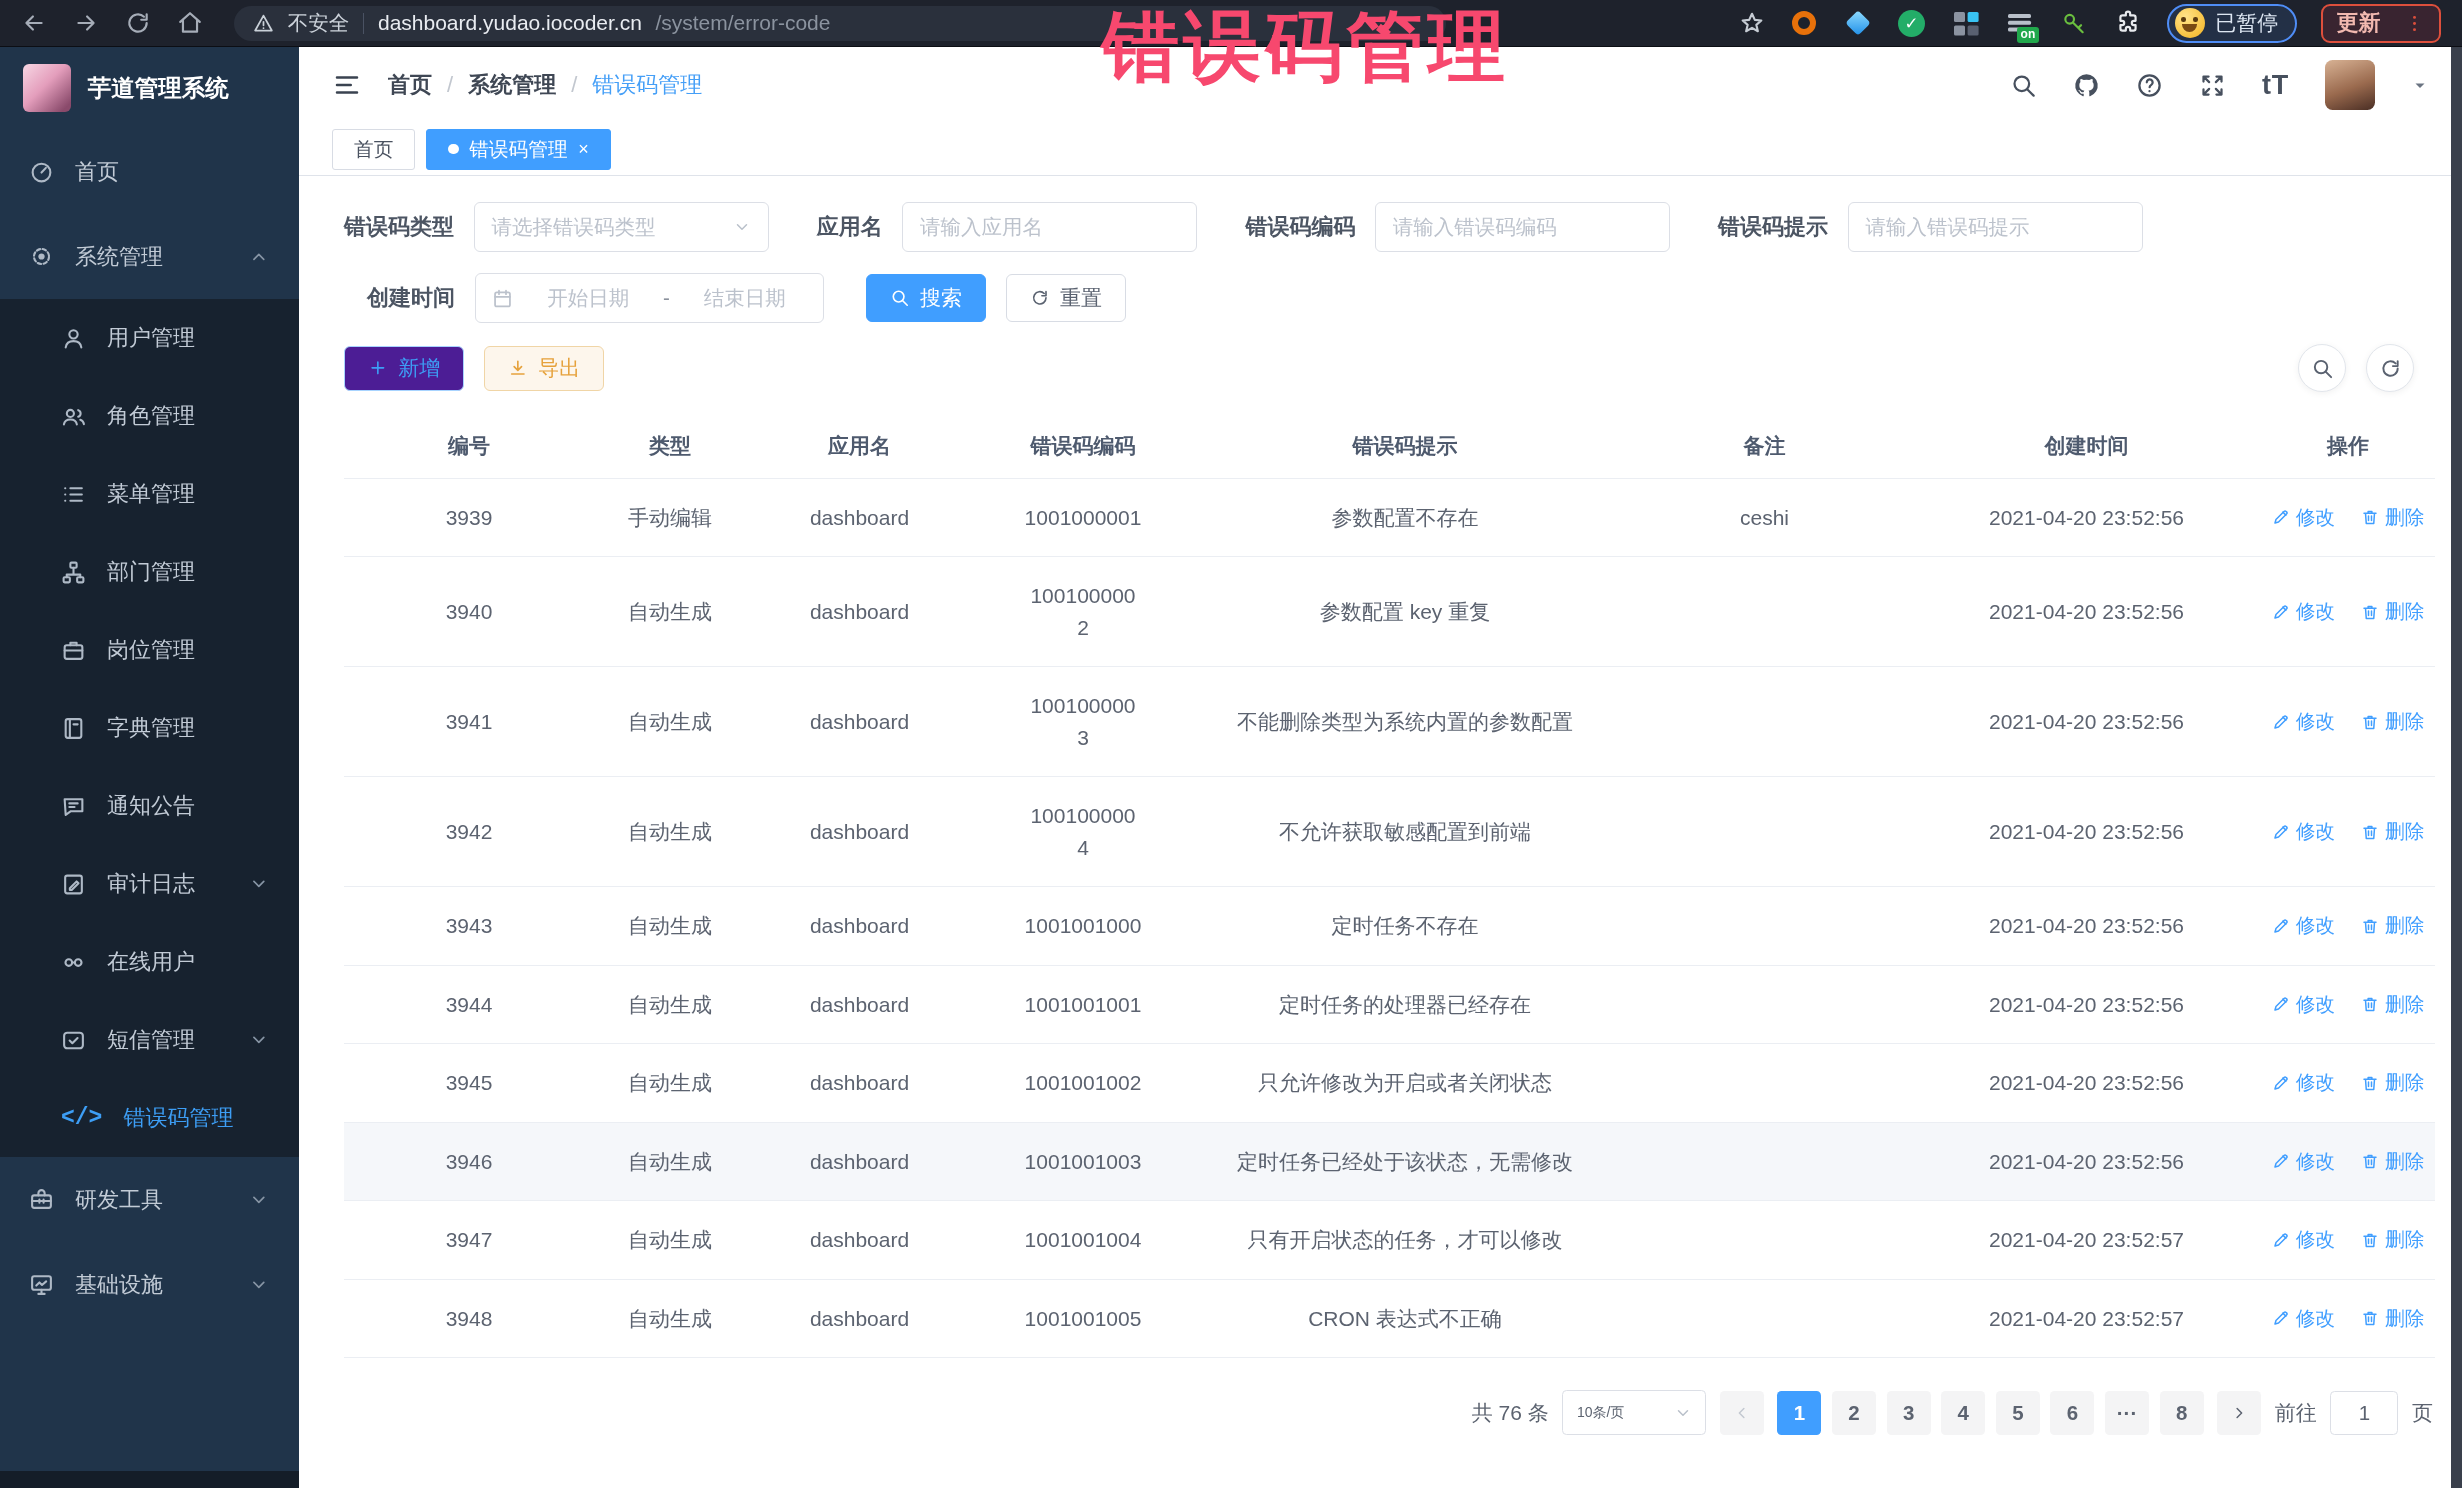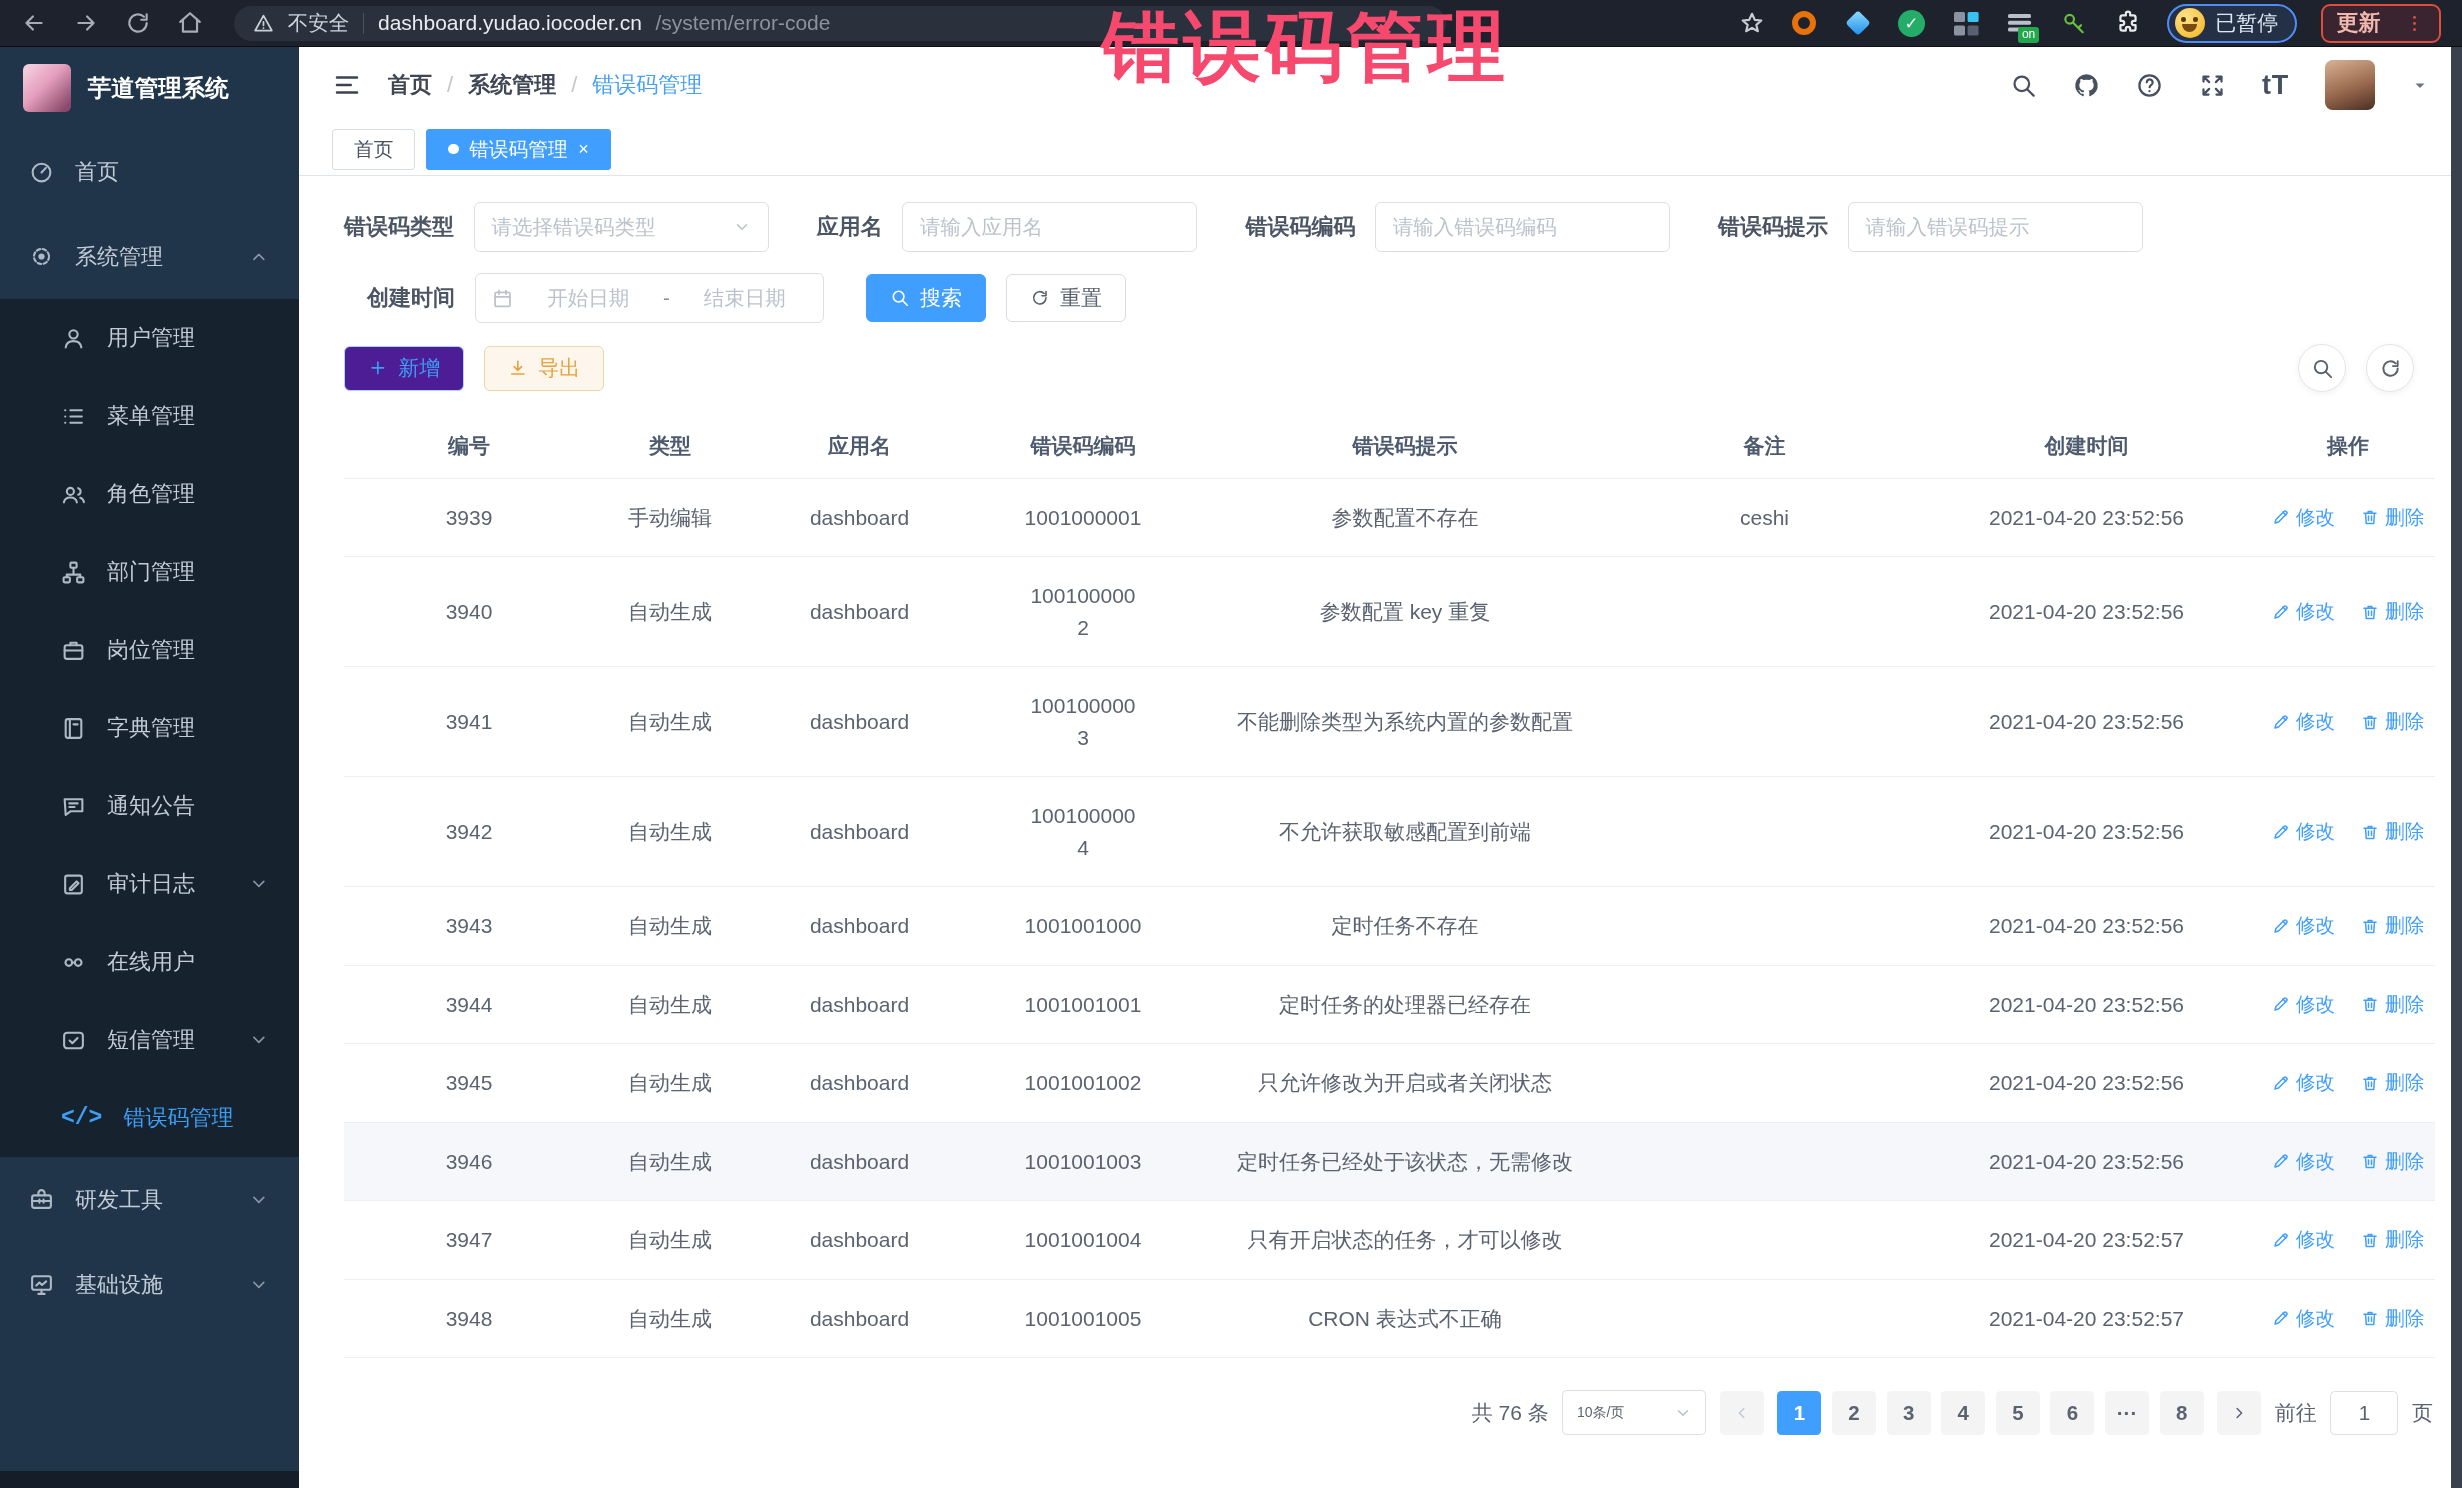--- a/index.html
+++ b/index.html
@@ -31,21 +31,21 @@
   .tile { width: 30px; height: 30px; display: flex; align-items: center; justify-content: center; position: relative; cursor: pointer; }
   .tile-ring { width: 24px; height: 24px; border-radius: 50%; border: 6.8px solid #e8710a; }
   .tile-gem { width: 18px; height: 18px; background: linear-gradient(135deg,#8fdcff,#1f8fe8); transform: rotate(45deg); border-radius: 3.8px; }
   .tile-green { width: 27px; height: 27px; border-radius: 50%; background: #23ad68; position: relative; }
   .tile-green::after { content: "✓"; position: absolute; inset: 0; display: flex; align-items: center; justify-content: center; color: #fff; font-size: 16.7px; font-weight: 700; }
   .tile-grid { width: 10.6px; height: 10.6px; background: #8b93a1; position: relative; top: -6px; left: -6px; border-radius: 1.5px;
                box-shadow: 13.6px 0 0 #39c3f2, 0 13.6px 0 #8b93a1, 13.6px 13.6px 0 #596070; }
   .tile-list { width: 23px; height: 3.8px; background: #b9c0ca; border-radius: 1.5px; position: relative; top: -6.8px;
                box-shadow: 0 6.8px 0 #b9c0ca, 0 13.6px 0 #b9c0ca; }
   .on-badge { position: absolute; right: -4.5px; bottom: -4.5px; background: #21a84c; color: #fff;
-              font-size: 12px; font-weight: 400; padding: 0.8px 3.8px; border-radius: 3px; line-height: 1.2; }
+              font-size: 12px; font-weight: 700; padding: 0.8px 3.8px; border-radius: 3px; line-height: 1.2; }
   .tile-key { color: #6abf3f; font-size: 26px; }
   .tile-puzzle { color: #e8eaee; font-size: 26px; }
   .paused-pill { height: 39px; border: 2.3px solid #4f8df6; border-radius: 23px; background: #233046;
                  display: flex; align-items: center; gap: 10.6px; padding: 0 16.7px 0 6px;
                  color: #dde6f2; font-size: 21px; cursor: pointer; }
   .emoji { width: 30px; height: 30px; border-radius: 50%; background: radial-gradient(circle at 35% 30%, #ffe38a, #f7c13e 70%, #e9a92a); position: relative; }
   .emoji::before { content: ""; position: absolute; left: 6.8px; top: 9px; width: 4.5px; height: 4.5px; border-radius: 50%;
                    background: #5a3a10; box-shadow: 12px 0 0 #5a3a10; }
   .emoji::after { content: ""; position: absolute; left: 7.6px; top: 16px; width: 15px; height: 7.6px;
                   border-radius: 0 0 15px 15px; background: #7a4a12; }
@@ -284,33 +284,33 @@
               <svg viewBox="0 0 24 24" fill="none" stroke="currentColor" stroke-width="2" stroke-linecap="round" stroke-linejoin="round">
                 <circle cx="12" cy="8" r="4"></circle>
                 <path d="M4.5 20.5c.6-4 3.6-6 7.5-6s6.9 2 7.5 6"></path>
               </svg>
             </span>
             <span class="s-lb">用户管理</span>
           </div>
           <div class="side-item sub">
             <span class="icon s-ic">
               <svg viewBox="0 0 24 24" fill="none" stroke="currentColor" stroke-width="2" stroke-linecap="round" stroke-linejoin="round">
-                <path d="M9 6h11M9 12h11M9 18h11M4 6h.1M4 12h.1M4 18h.1"></path>
-              </svg>
-            </span>
-            <span class="s-lb">菜单管理</span>
-          </div>
-          <div class="side-item sub">
-            <span class="icon s-ic">
-              <svg viewBox="0 0 24 24" fill="none" stroke="currentColor" stroke-width="2" stroke-linecap="round" stroke-linejoin="round">
                 <circle cx="9" cy="9" r="3.4"></circle>
                 <path d="M2.8 19.6c.5-3.3 3-4.8 6.2-4.8s5.7 1.5 6.2 4.8M16.5 5.9a3.3 3.3 0 0 1 0 6.3M18.5 15.1c2 .6 3.2 2 3.5 4.3"></path>
               </svg>
             </span>
             <span class="s-lb">角色管理</span>
+          </div>
+          <div class="side-item sub">
+            <span class="icon s-ic">
+              <svg viewBox="0 0 24 24" fill="none" stroke="currentColor" stroke-width="2" stroke-linecap="round" stroke-linejoin="round">
+                <path d="M9 6h11M9 12h11M9 18h11M4 6h.1M4 12h.1M4 18h.1"></path>
+              </svg>
+            </span>
+            <span class="s-lb">菜单管理</span>
           </div>
           <div class="side-item sub">
             <span class="icon s-ic">
               <svg viewBox="0 0 24 24" fill="none" stroke="currentColor" stroke-width="2" stroke-linecap="round" stroke-linejoin="round">
                 <rect x="9" y="2.5" width="6" height="5" rx="1"></rect>
                 <rect x="2.5" y="16.5" width="6" height="5" rx="1"></rect>
                 <rect x="15.5" y="16.5" width="6" height="5" rx="1"></rect>
                 <path d="M12 7.5V12M5.5 16.5V14h13v2.5M12 12v2"></path>
               </svg>
             </span>

